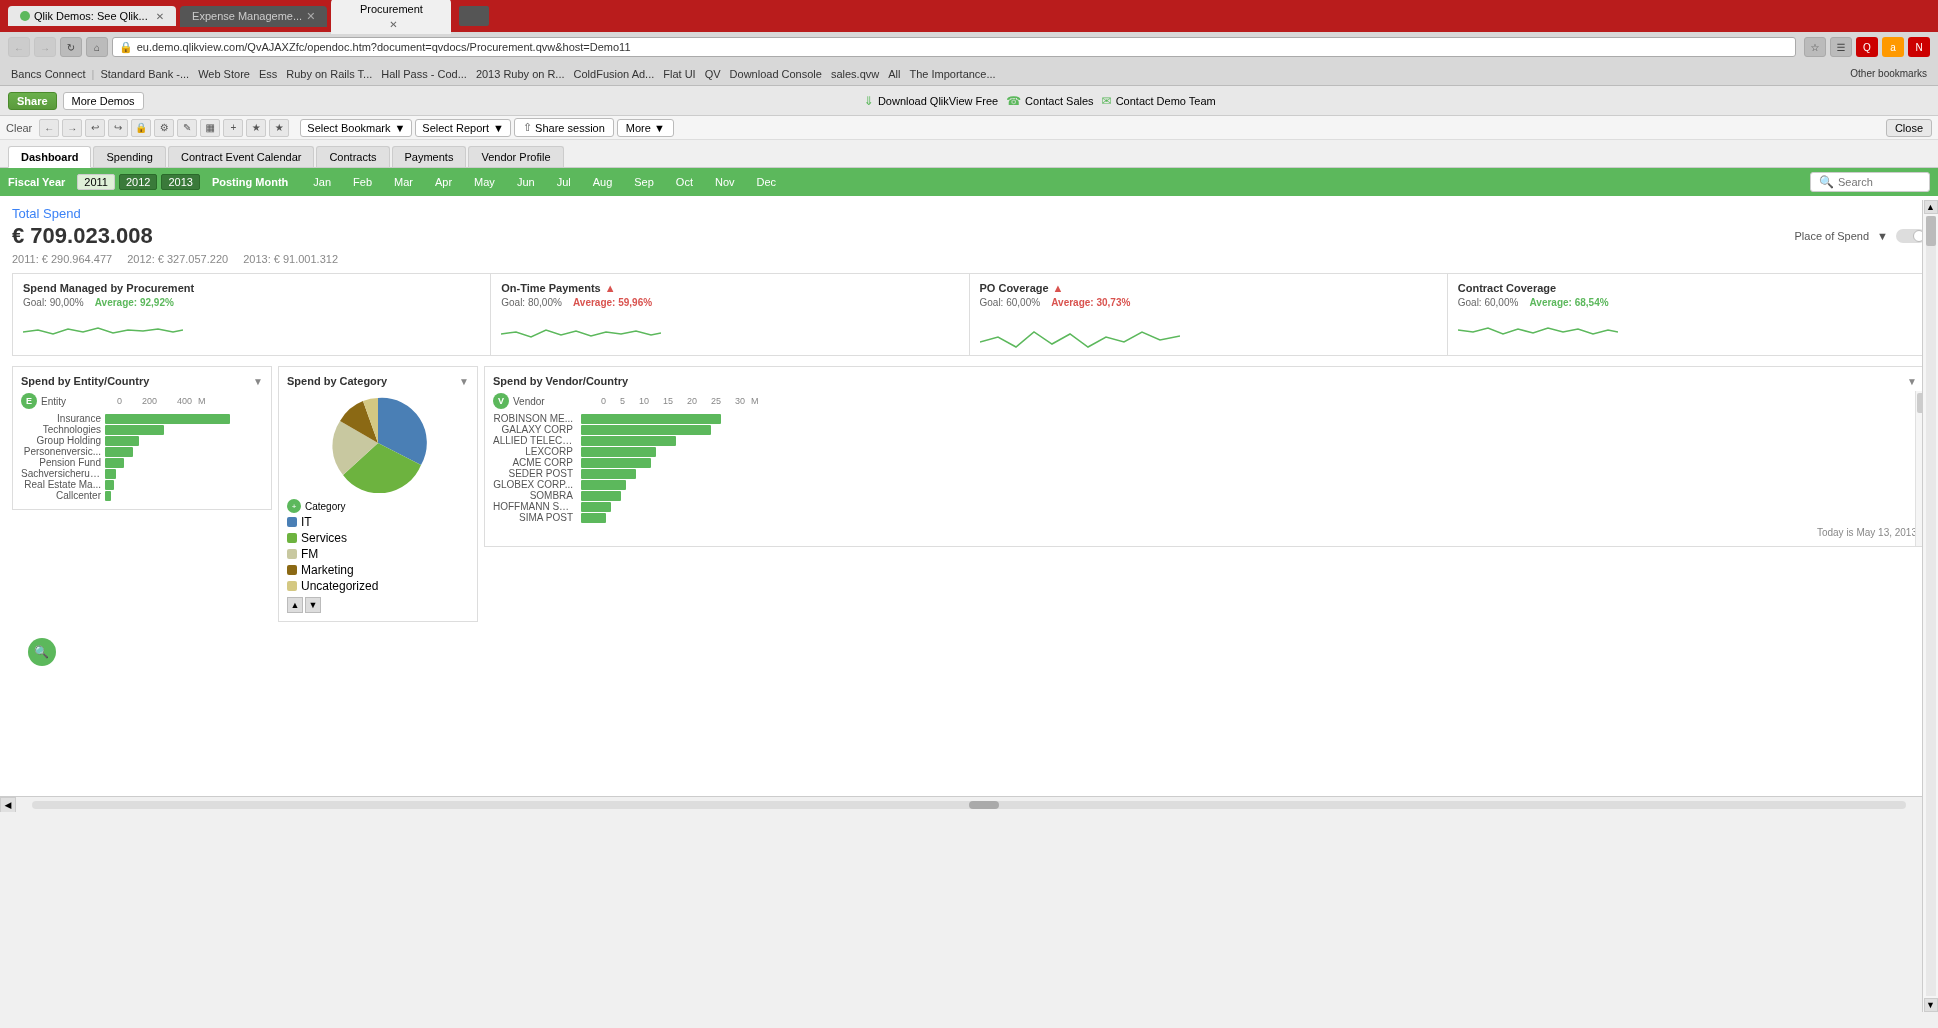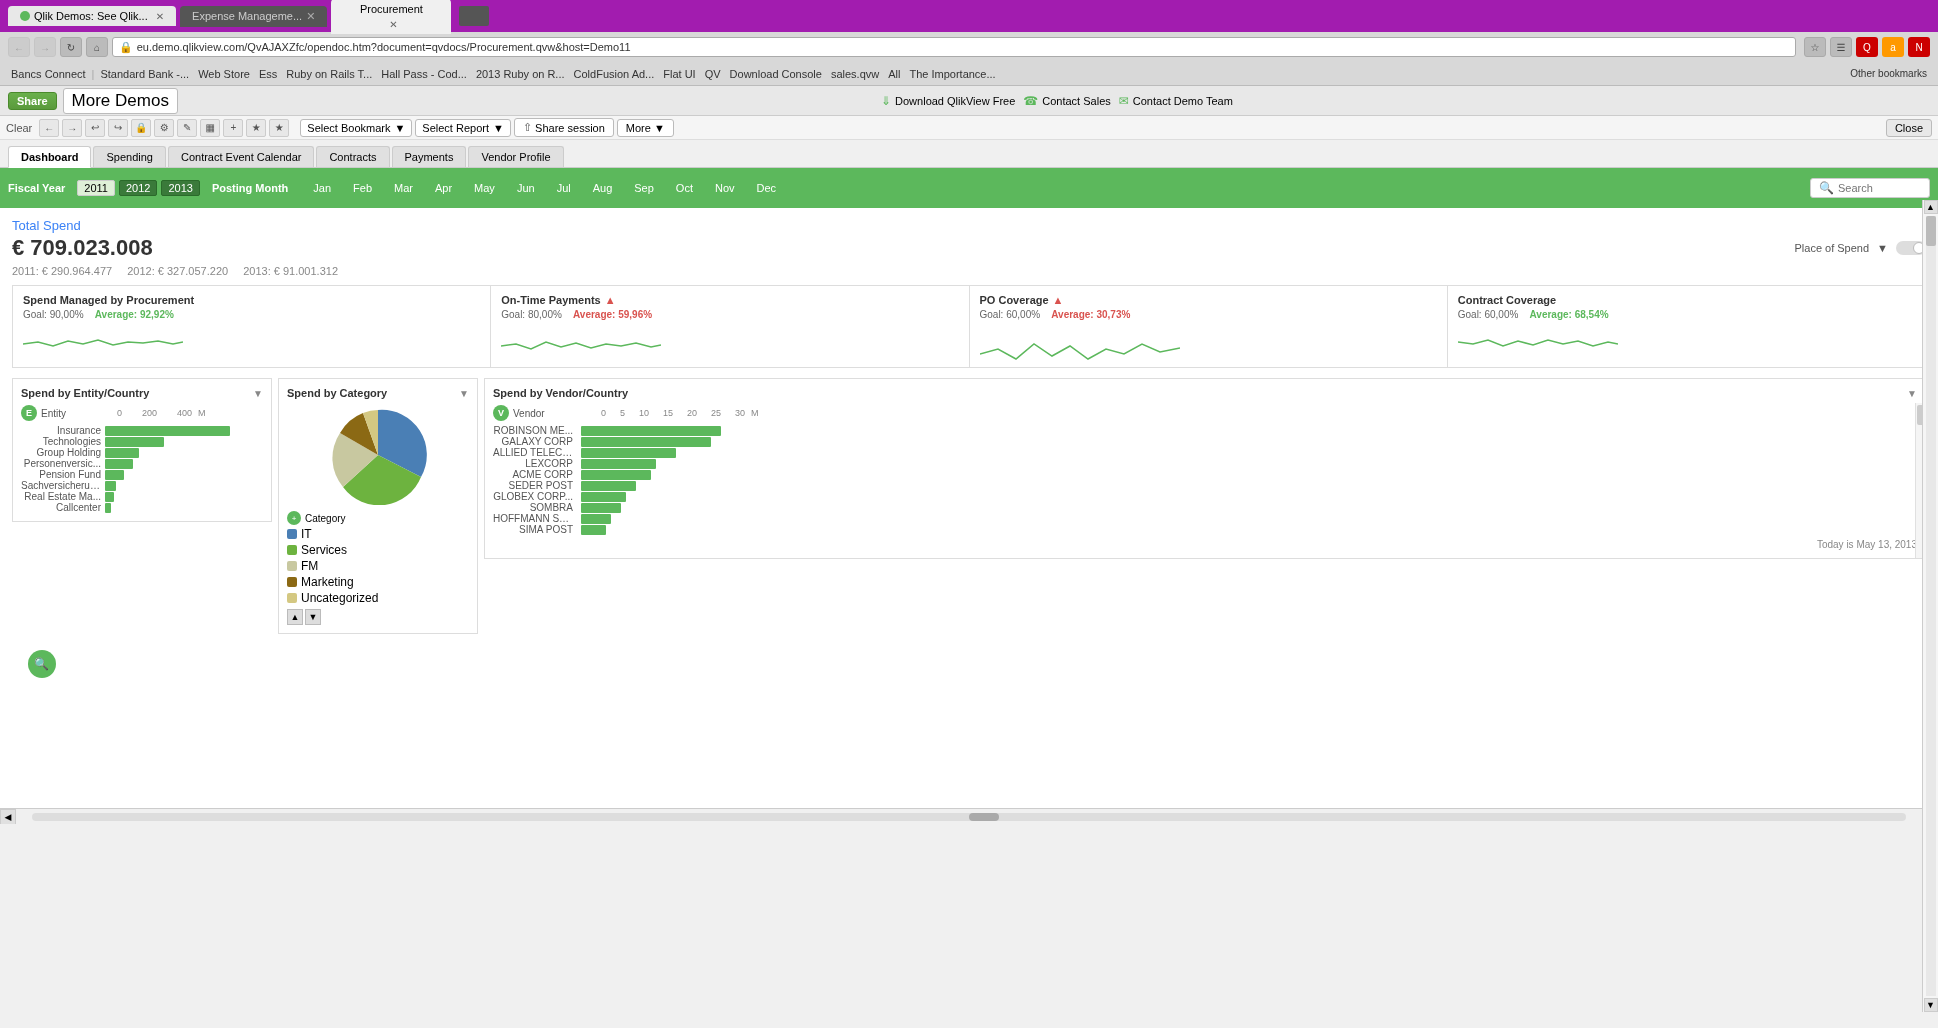--- a/index.html
+++ b/index.html
@@ -1,51 +1,51 @@
 <!DOCTYPE html>
 <html><head>
   <meta charset="utf-8">
   <style>
     * { box-sizing: border-box; margin: 0; padding: 0; }
     body { font-family: Arial, sans-serif; font-size: 12px; background: #f0f0f0; overflow-x: hidden; }
 
     
-    .browser-title-bar { background: #a21caf; height: 16px; display: flex; align-items: center; padding: 16px 8px; gap: 4px; }
+    .browser-title-bar { background: #b91c1c; height: 16px; display: flex; align-items: center; padding: 16px 8px; gap: 4px; }
     .browser-tab { background: #e8e8e8; border-radius: 4px 4px 0 0; padding: 4px 12px; font-size: 11px; display: flex; align-items: center; gap: 4px; min-width: 120px; }
     .browser-tab .tab-close { cursor: pointer; color: #666; font-size: 10px; margin-left: 4px; }
     .browser-tab-inactive { background: #555; color: #ccc; border-radius: 4px 4px 0 0; padding: 4px 12px; font-size: 11px; display: flex; align-items: center; gap: 4px; min-width: 120px; }
 
     .browser-nav { background: #d8d8d8; height: 30px; display: flex; align-items: center; padding: 0 8px; gap: 4px; }
     .nav-btn { background: #bbb; border: 1px solid #aaa; border-radius: 3px; width: 22px; height: 20px; display: flex; align-items: center; justify-content: center; cursor: pointer; font-size: 10px; color: #444; }
     .nav-btn.disabled { opacity: 0.4; cursor: default; }
     .url-bar { flex: 1; background: white; border: 1px solid #aaa; border-radius: 3px; height: 20px; padding: 0 6px; font-size: 11px; display: flex; align-items: center; color: #333; }
 
     .bookmarks-bar { background: #d8d8d8; height: 24px; display: flex; align-items: center; padding: 0 8px; gap: 3px; font-size: 11px; color: #333; border-bottom: 1px solid #bbb; overflow: hidden; }
     .bookmark-item { cursor: pointer; white-space: nowrap; padding: 0 3px; }
     .bookmark-separator { color: #aaa; }
 
     
     .app-toolbar { background: #e8e8e8; height: 30px; display: flex; align-items: center; padding: 0 8px; gap: 6px; border-bottom: 1px solid #ccc; }
     .toolbar-btn { background: linear-gradient(to bottom, #6ab04c, #5a9a3c); color: white; border: 1px solid #4a8a2c; border-radius: 3px; padding: 2px 8px; font-size: 11px; cursor: pointer; font-weight: bold; }
-    .toolbar-btn-outline { background: white; border: 1px solid #bbb; border-radius: 3px; padding: 2px 8px; font-size: 17px; cursor: pointer; }
+    .toolbar-btn-outline { background: white; border: 1px solid #bbb; border-radius: 3px; padding: 2px 8px; font-size: 11px; cursor: pointer; }
     .toolbar-center { flex: 1; display: flex; justify-content: center; gap: 8px; }
     .select-dropdown { border: 1px solid #bbb; border-radius: 3px; padding: 2px 6px; font-size: 11px; background: white; cursor: pointer; display: flex; align-items: center; gap: 4px; }
     .share-btn { background: white; border: 1px solid #bbb; border-radius: 3px; padding: 2px 8px; font-size: 11px; cursor: pointer; display: flex; align-items: center; gap: 3px; }
     .close-btn { background: #e8e8e8; border: 1px solid #bbb; border-radius: 3px; padding: 2px 8px; font-size: 11px; cursor: pointer; margin-left: auto; }
 
     .icon-bar { background: #f5f5f5; height: 24px; display: flex; align-items: center; padding: 0 6px; gap: 3px; border-bottom: 1px solid #ddd; }
     .icon-btn { width: 20px; height: 18px; background: #e8e8e8; border: 1px solid #ccc; border-radius: 2px; display: flex; align-items: center; justify-content: center; cursor: pointer; font-size: 10px; color: #555; }
 
     
     .nav-tabs { background: #f0f0f0; height: 28px; display: flex; align-items: flex-end; padding: 0 8px; border-bottom: 1px solid #ccc; gap: 2px; }
     .nav-tab { padding: 4px 12px; border: 1px solid #ccc; border-bottom: none; border-radius: 3px 3px 0 0; font-size: 11px; cursor: pointer; background: #e0e0e0; }
     .nav-tab.active { background: white; border-bottom: 1px solid white; margin-bottom: -1px; font-weight: bold; }
 
     
-    .filter-bar { background: #5cb85c; height: 40px; display: flex; align-items: center; padding: 0 8px; gap: 12px; }
+    .filter-bar { background: #5cb85c; height: 28px; display: flex; align-items: center; padding: 0 8px; gap: 12px; }
     .filter-label { color: white; font-size: 11px; font-weight: bold; }
     .filter-values { display: flex; gap: 4px; }
     .filter-value { background: #dff0d8; border: 1px solid #ccc; border-radius: 2px; padding: 1px 6px; font-size: 11px; cursor: pointer; }
     .filter-value.selected { background: #3a7a3a; color: white; border-color: #2a6a2a; }
     .filter-months { display: flex; gap: 12px; margin-left: 8px; }
     .filter-month { padding: 1px 5px; font-size: 11px; cursor: pointer; color: white; }
     .search-box { margin-left: auto; background: white; border: 1px solid #ccc; border-radius: 3px; padding: 2px 8px; font-size: 11px; width: 120px; display: flex; align-items: center; gap: 4px; }
     .search-icon { color: #888; font-size: 12px; }
 
     

